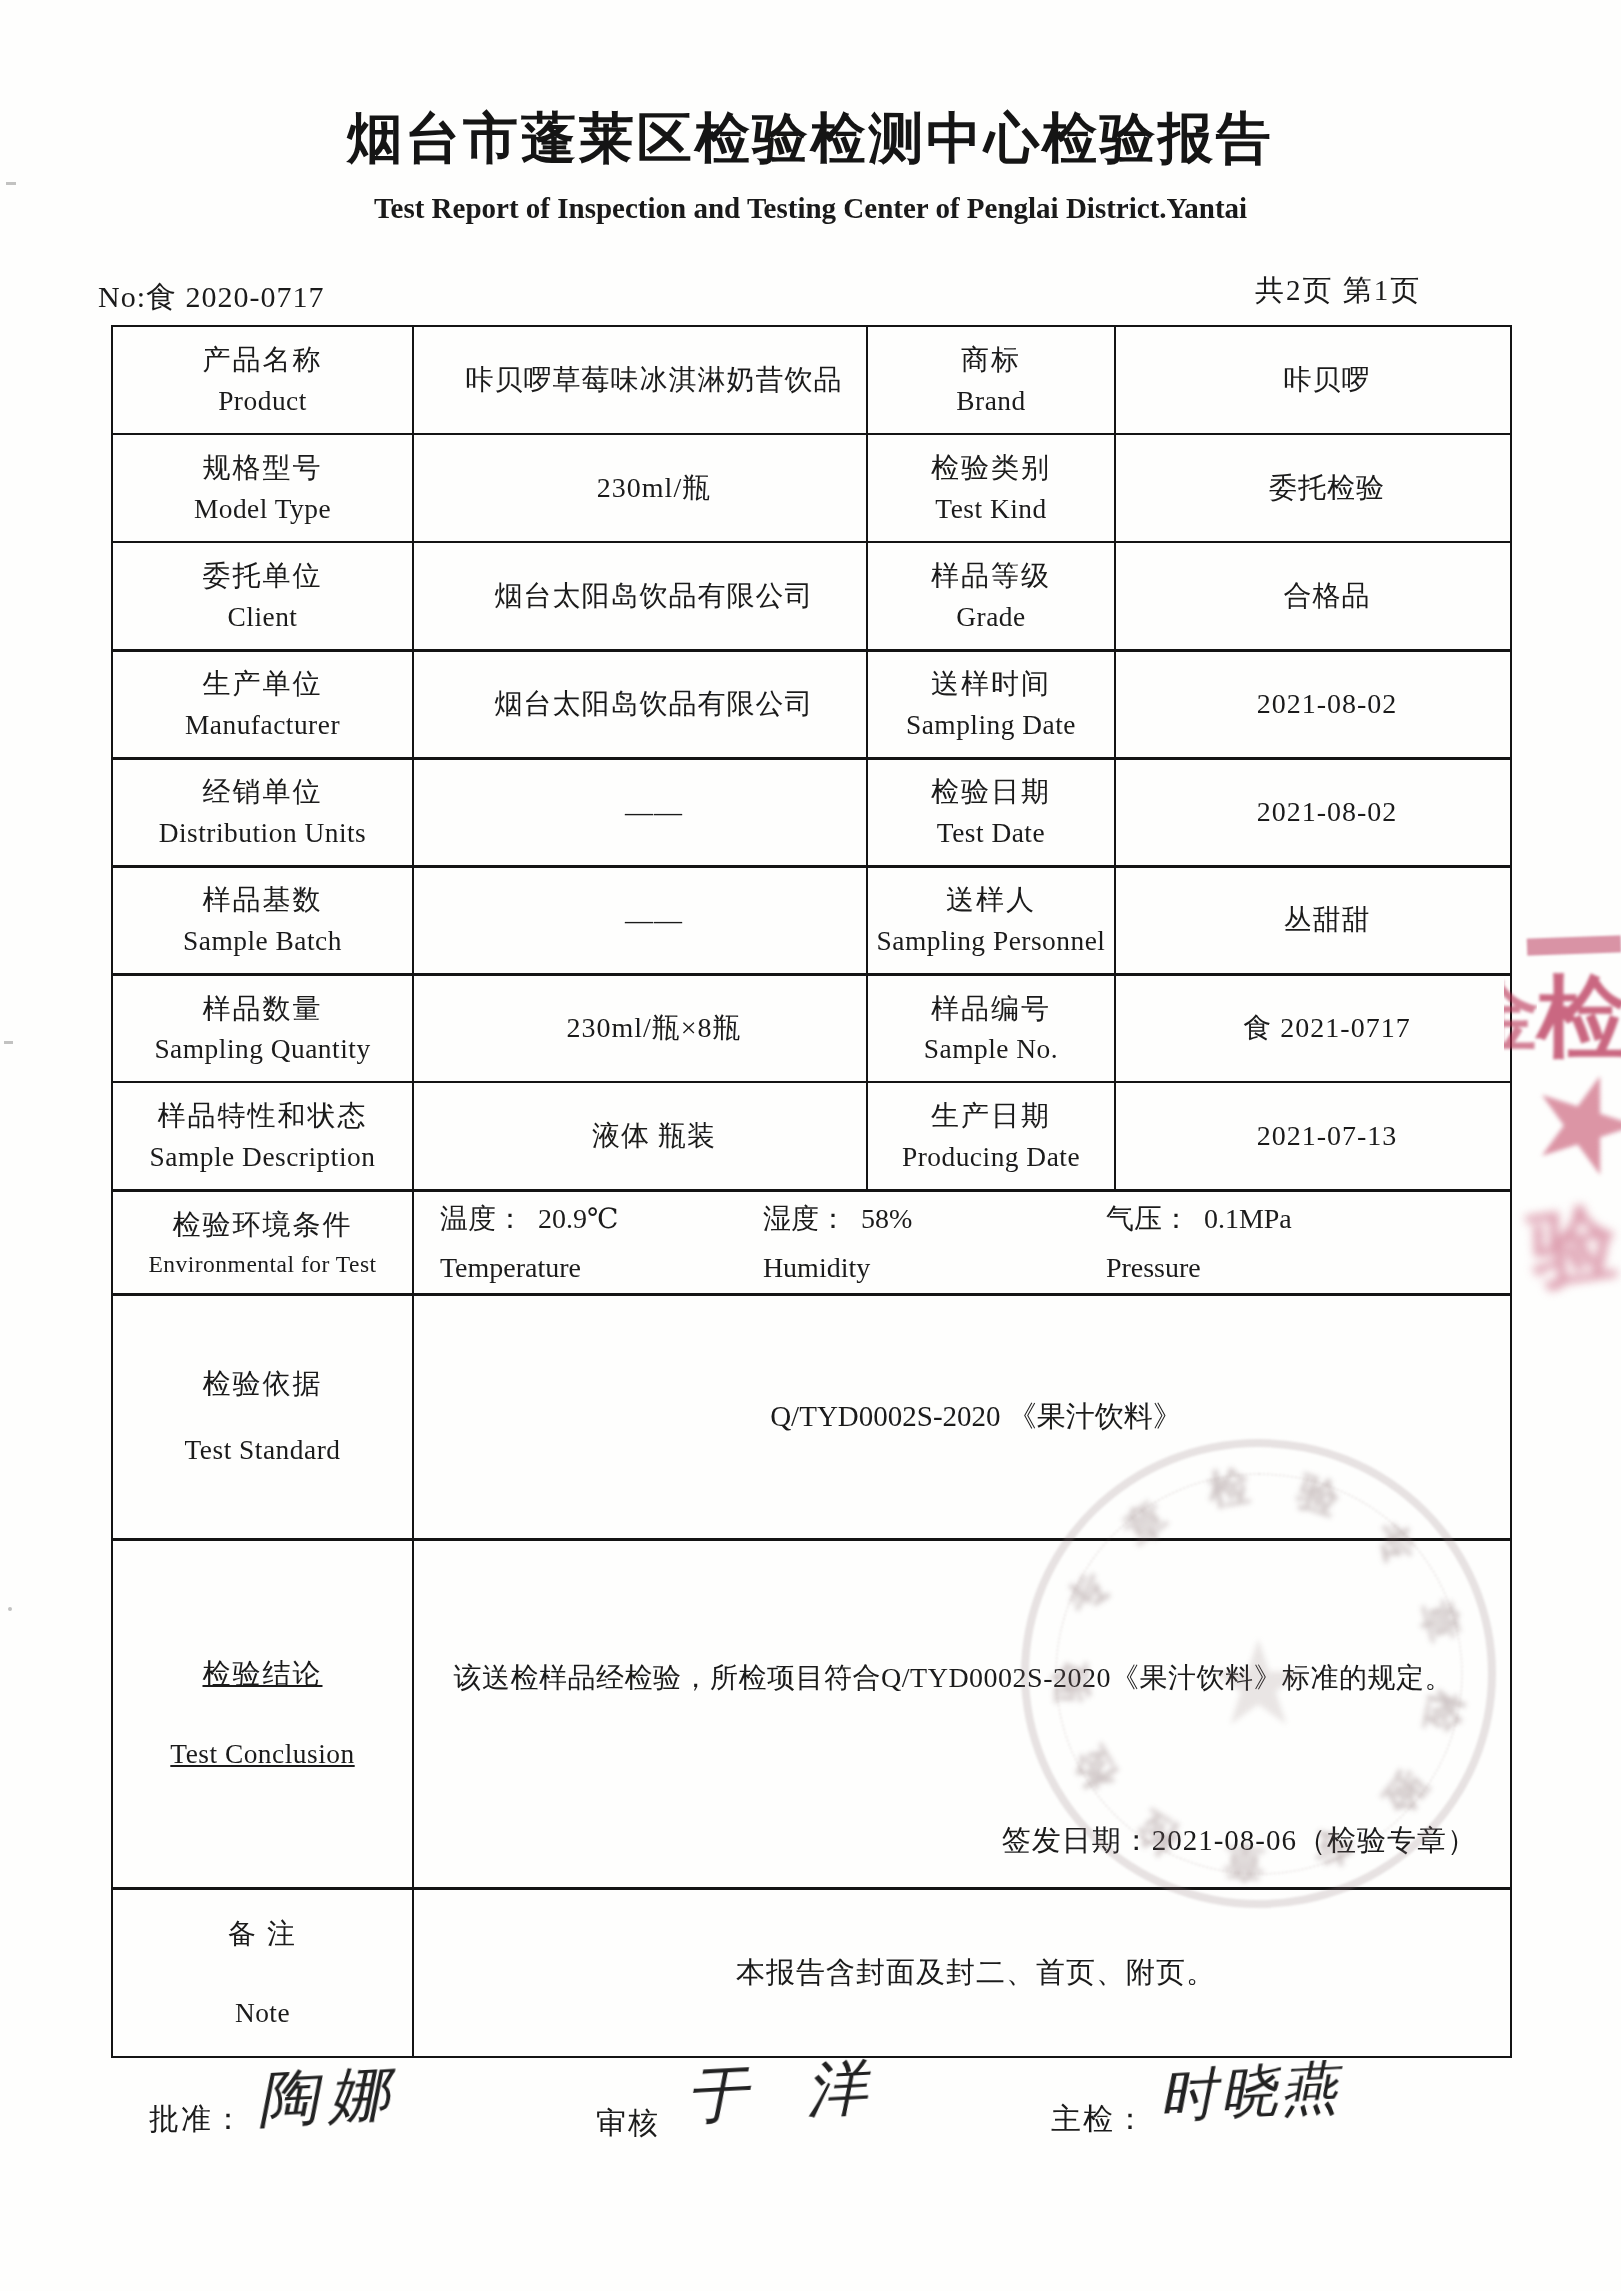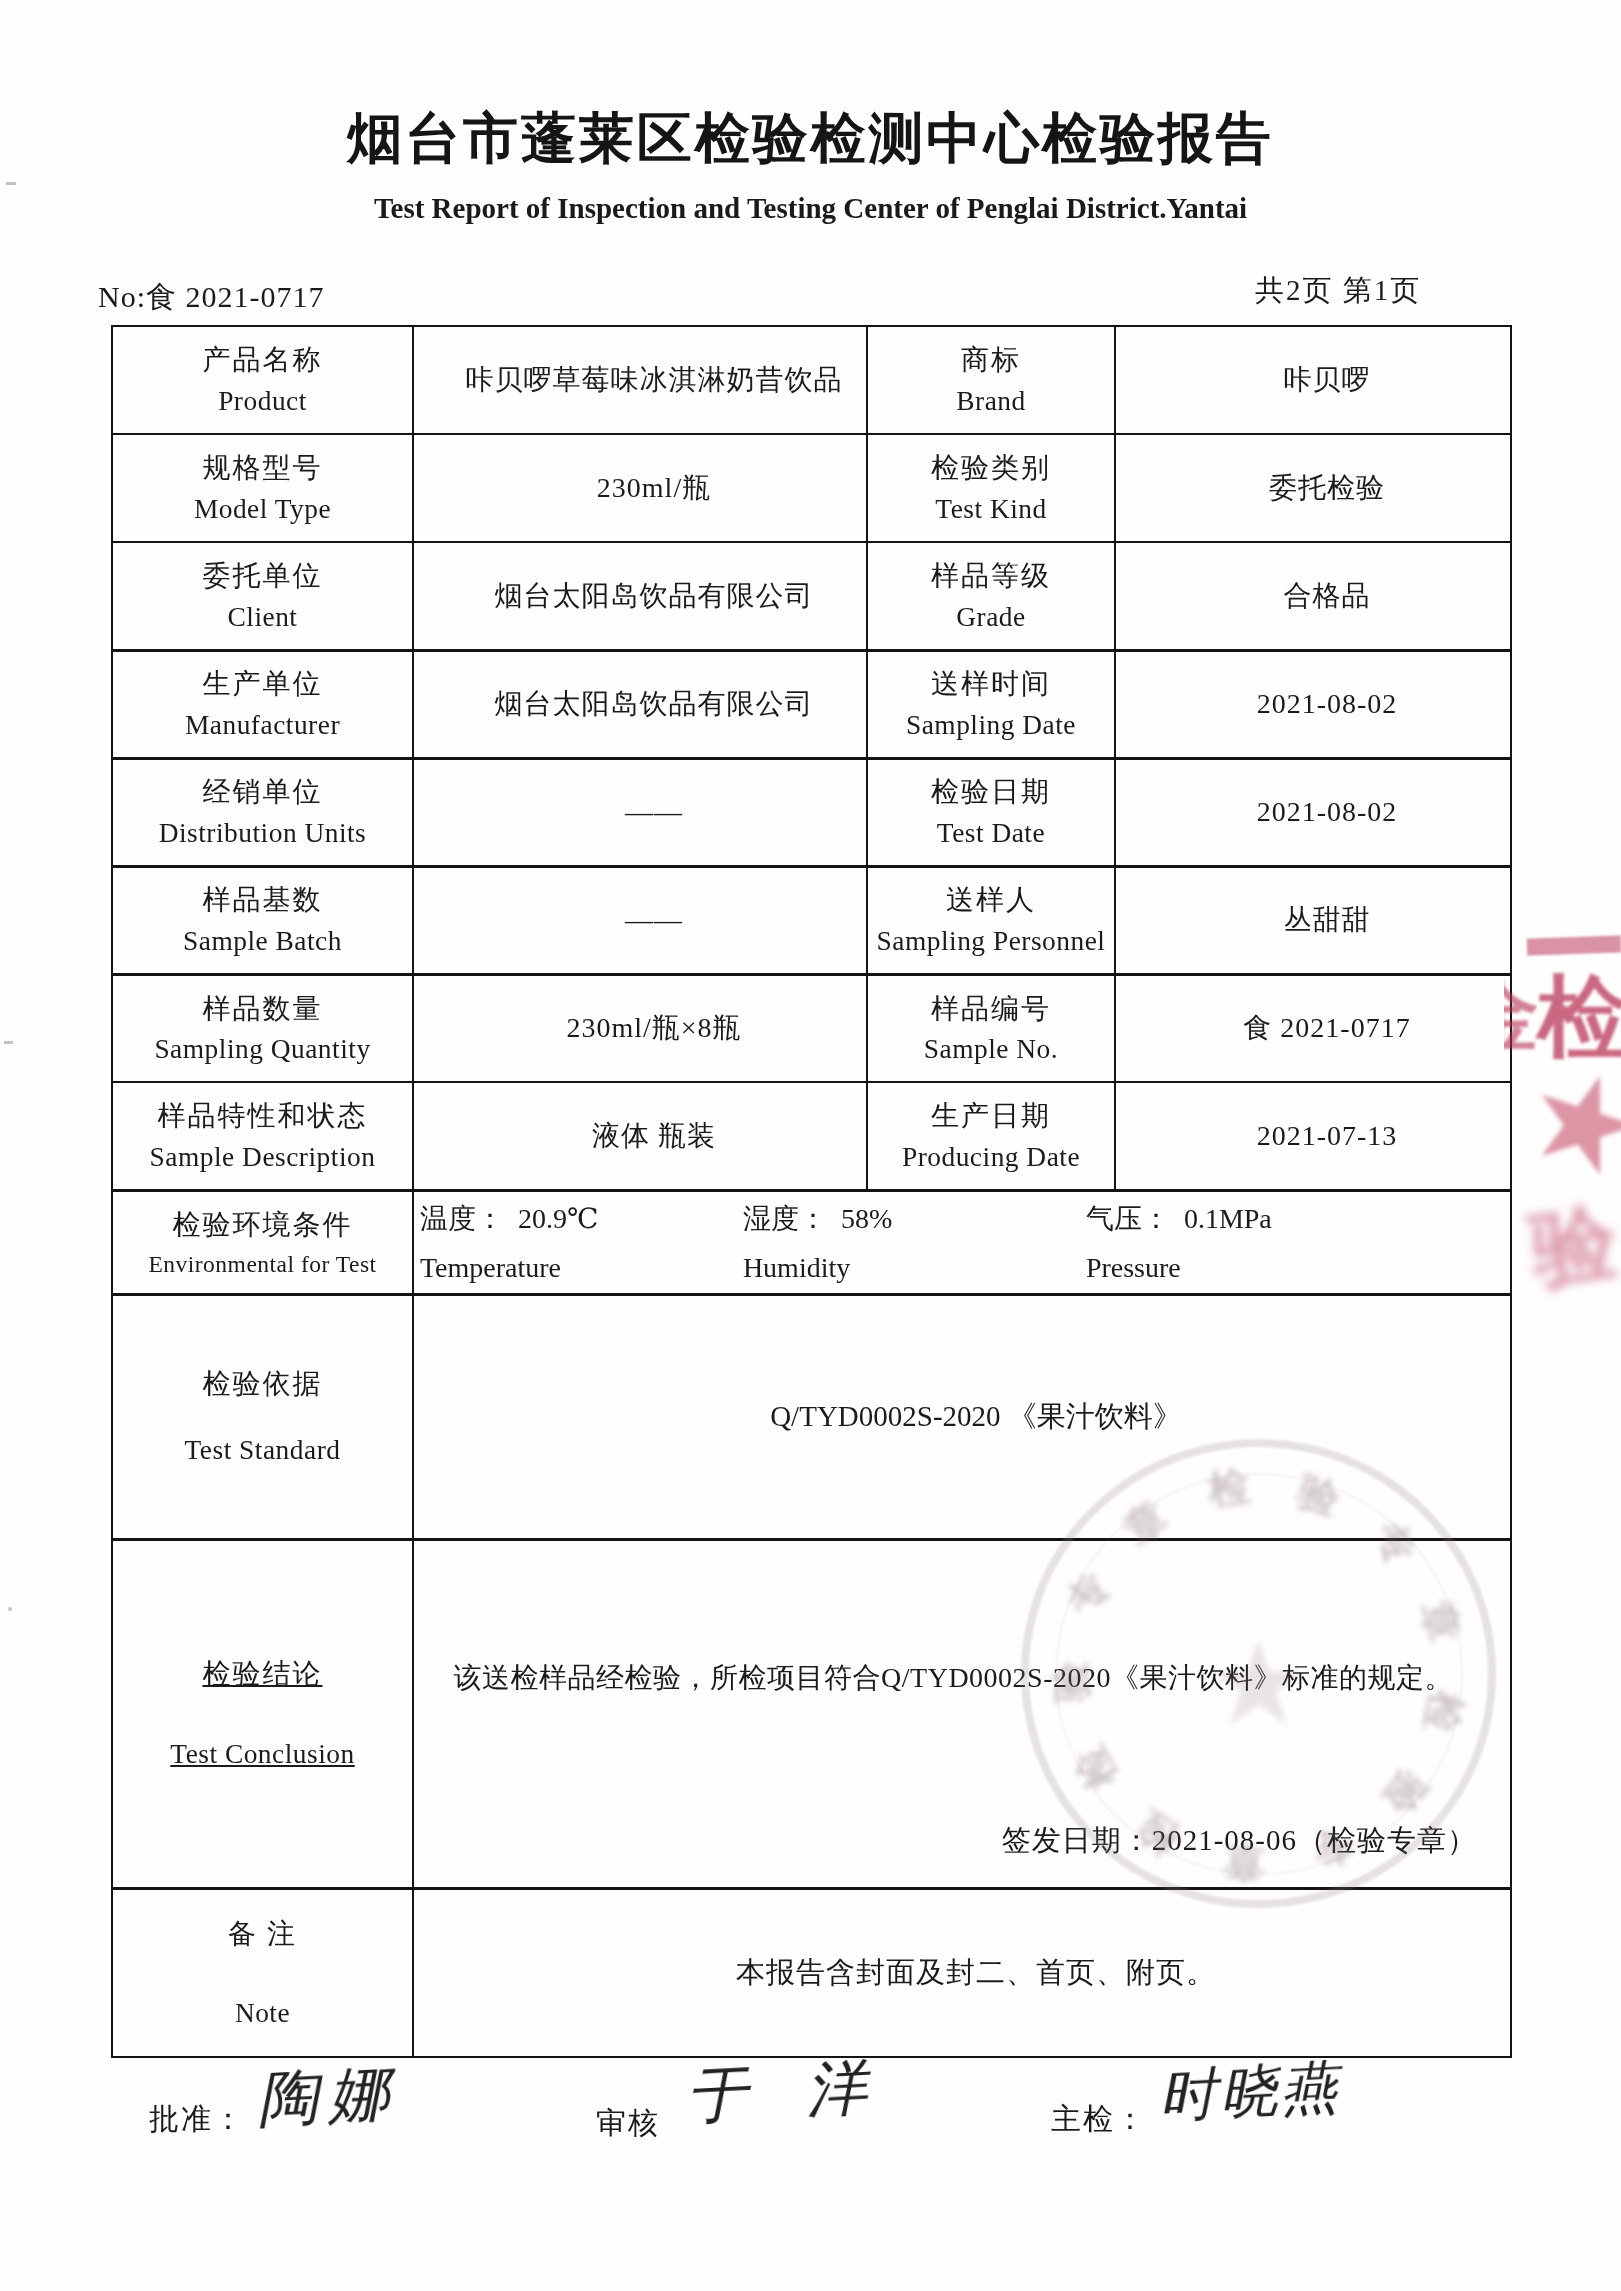--- a/index.html
+++ b/index.html
@@ -54,21 +54,21 @@
   tr.conc { height:349px;text-decoration:underline; }
   tr.note { height:169px; }
 
   tr.thick td { border-bottom-width:3.9px; }
 
   .lab-cn { display:block; font-size:28px; letter-spacing:2px; line-height:1.55; }
   .lab-en { display:block; font-size:27.4px; letter-spacing:0.5px; line-height:1.45; }
   .val    { font-size:28px; letter-spacing:1px;margin-left:28px; }
 
   td.env-val { text-align:left; padding-left:13.7px; }
-  .env-wrap { display:flex; align-items:flex-start; }
+  .env-wrap { display:flex; align-items:flex-start;margin-left:20px; }
   .env-item { display:flex; flex-direction:column; text-align:left; }
   .env-item .line1 { font-size:28px; white-space:pre; }
   .env-item .line2 { font-size:28px; margin-top:13.7px; }
   .env-t { width:323px; } .env-h { width:343px; } .env-p { width:323px; }
 
   td.stda-val { text-align:left; padding-left:9.8px; }
   td.stda-val .val { font-size:29px; letter-spacing:0; }
 
   td.conc-val { position:relative; text-align:left; vertical-align:top; }
   .conc-text {
@@ -158,21 +158,21 @@
   .art2 { left:3.9px; top:1041px; width:8.8px; height:2.9px; }
   .art3 { left:7.8px; top:1607px; width:3.9px; height:3.9px; border-radius:50%; }
 </style>
 </head>
 <body>
 
 <div class="page">
 
   <div class="title-cn">烟台市蓬莱区检验检测中心检验报告</div>
   <div class="title-en">Test Report of Inspection and Testing Center of Penglai District.Yantai</div>
-  <div class="no-line">No:食 2021-0717</div>
+  <div class="no-line">No:食 2020-0717</div>
   <div class="pagination">共2页 第1页</div>
 
   <table class="report">
     <colgroup>
         <col class="c1">
         <col class="c2">
         <col class="c3">
         <col class="c4">
       </colgroup>
 

